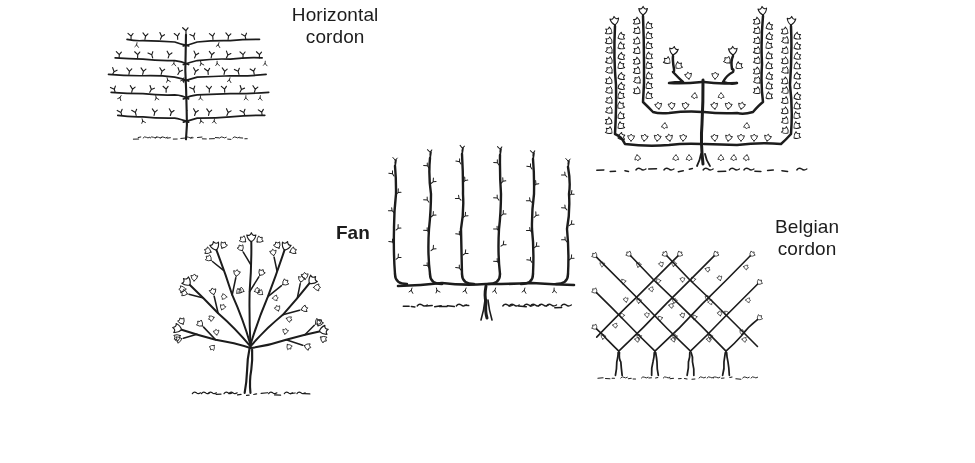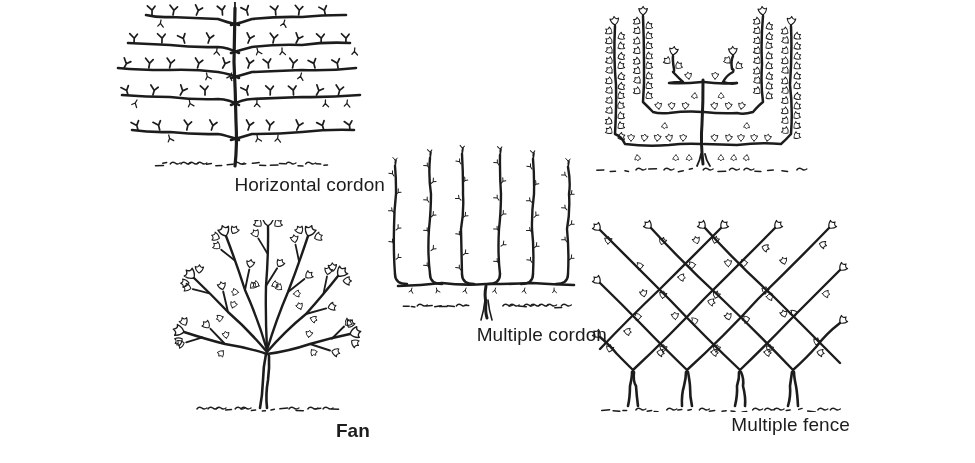--- a/index.html
+++ b/index.html
@@ -1,18 +1,18 @@
 <!DOCTYPE html>
 <html><head>
 <meta charset="utf-8">
 <style>
   html,body{margin:0;padding:0;background:#ffffff;}
   #canvas{position:relative;width:975px;height:463px;background:#ffffff;overflow:hidden;
           font-family:"Liberation Sans",sans-serif;}
-  .fig{position:absolute;display:flex;flex-direction:column;align-items:flex-end;margin:0;}
+  .fig{position:absolute;display:flex;flex-direction:row;align-items:flex-start;margin:0;}
   .fig svg{display:block;}
   .fig-label{font-size:19px;line-height:1.15;color:#1c1c1c;margin-top:2px;text-align:center;
              font-family:"Liberation Sans",sans-serif;letter-spacing:0.1px;}
 </style>
 </head>
 <body>
 
 <div id="canvas">
 
   <figure class="fig" style="left:90px;top:2px;width:295px;">
@@ -347,21 +347,20 @@
         <path d="M120.8 172q2 -3 5 -1q2 2 5 0" fill="none" stroke="#1c1c1c" stroke-width="1.4" stroke-linecap="round" stroke-linejoin="round"></path>
         <path d="M127.2 172q2 -3 5 -1q2 2 5 0" fill="none" stroke="#1c1c1c" stroke-width="1.4" stroke-linecap="round" stroke-linejoin="round"></path>
         <path d="M136.4 172l7.9 0.7" fill="none" stroke="#1c1c1c" stroke-width="1.5" stroke-linecap="round" stroke-linejoin="round"></path>
         <path d="M141.9 172q2 -3 5 -1q2 2 5 0" fill="none" stroke="#1c1c1c" stroke-width="1.4" stroke-linecap="round" stroke-linejoin="round"></path>
         <path d="M148.4 172q2 -3 5 -1q2 2 5 0" fill="none" stroke="#1c1c1c" stroke-width="1.4" stroke-linecap="round" stroke-linejoin="round"></path>
         <path d="M156.5 172q2 -3 5 -1q2 2 5 0" fill="none" stroke="#1c1c1c" stroke-width="1.4" stroke-linecap="round" stroke-linejoin="round"></path>
         <path d="M164.5 172q2 -3 5 -1q2 2 5 0" fill="none" stroke="#1c1c1c" stroke-width="1.4" stroke-linecap="round" stroke-linejoin="round"></path>
         <path d="M172.8 173.8l6.9 -0.4" fill="none" stroke="#1c1c1c" stroke-width="1.5" stroke-linecap="round" stroke-linejoin="round"></path>
         <path d="M179.3 172q2 -3 5 -1q2 2 5 0" fill="none" stroke="#1c1c1c" stroke-width="1.4" stroke-linecap="round" stroke-linejoin="round"></path>
       </svg>
-    <figcaption class="fig-label">Multiple cordon</figcaption>
   </figure>
 
   <figure class="fig" style="left:170px;top:220px;width:200px;font-weight:bold;">
     <svg width="200" height="198" viewBox="0 0 200 198">
         <path d="M90 188 Q92.4 175.4 93 160 Q93.1 147.6 96 134" fill="none" stroke="#1c1c1c" stroke-width="2.6" stroke-linecap="round" stroke-linejoin="round"></path>
         <path d="M97 188 Q95.4 174.5 98 160 Q99.6 147.8 99 136" fill="none" stroke="#1c1c1c" stroke-width="2.6" stroke-linecap="round" stroke-linejoin="round"></path>
         <path d="M97 134 Q78 127.6 55 124 Q35.9 119.2 14 112" fill="none" stroke="#1c1c1c" stroke-width="2.4" stroke-linecap="round" stroke-linejoin="round"></path>
         <path d="M55 124q-7.6 -8 -14.5 -15.2" fill="none" stroke="#1c1c1c" stroke-width="1.9" stroke-linecap="round" stroke-linejoin="round"></path>
         <path d="M0 0Q-5 -3 -6 -9Q-2 -7 0 -12Q2 -7 6 -9Q5 -3 0 0Z" fill="none" stroke="#1c1c1c" stroke-width="1.5" stroke-linecap="round" stroke-linejoin="round" transform="translate(39.1 107.4) rotate(-45.2) scale(0.68)"></path>
         <path d="M32.5 117.4q-8.6 2.6 -16.3 4.9" fill="none" stroke="#1c1c1c" stroke-width="1.8" stroke-linecap="round" stroke-linejoin="round"></path>
@@ -533,16 +532,16 @@
         <path d="M152.1 197.9l4.6 -0.5" fill="none" stroke="#1c1c1c" stroke-width="1.5" stroke-linecap="round" stroke-linejoin="round"></path>
         <path d="M162.6 196q2 -3 5 -1q2 2 5 0" fill="none" stroke="#1c1c1c" stroke-width="1.4" stroke-linecap="round" stroke-linejoin="round"></path>
         <path d="M174.7 196q2 -3 5 -1q2 2 5 0" fill="none" stroke="#1c1c1c" stroke-width="1.4" stroke-linecap="round" stroke-linejoin="round"></path>
         <path d="M184 196q2 -3 5 -1q2 2 5 0" fill="none" stroke="#1c1c1c" stroke-width="1.4" stroke-linecap="round" stroke-linejoin="round"></path>
         <path d="M196.2 196.4l4 -0.5" fill="none" stroke="#1c1c1c" stroke-width="1.5" stroke-linecap="round" stroke-linejoin="round"></path>
         <path d="M208.7 195.4l3.4 -1" fill="none" stroke="#1c1c1c" stroke-width="1.5" stroke-linecap="round" stroke-linejoin="round"></path>
         <path d="M217.7 197.1l7.7 0.8" fill="none" stroke="#1c1c1c" stroke-width="1.5" stroke-linecap="round" stroke-linejoin="round"></path>
         <path d="M227.8 196q2 -3 5 -1q2 2 5 0" fill="none" stroke="#1c1c1c" stroke-width="1.4" stroke-linecap="round" stroke-linejoin="round"></path>
         <path d="M240.3 196q2 -3 5 -1q2 2 5 0" fill="none" stroke="#1c1c1c" stroke-width="1.4" stroke-linecap="round" stroke-linejoin="round"></path>
       </svg>
-    <figcaption class="fig-label">Multiple fence</figcaption>
+    <figcaption class="fig-label">Belgian cordon</figcaption>
   </figure>
 
 </div>
 
 </body></html>

